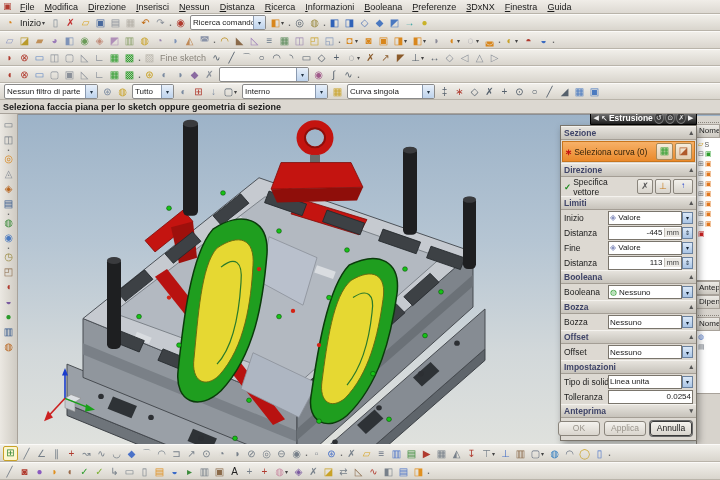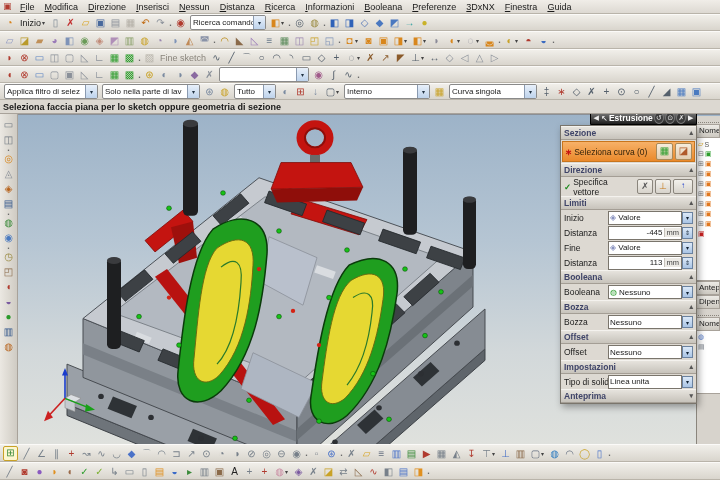--- a/index.html
+++ b/index.html
@@ -233,25 +233,21 @@
         <span class="v"></span>
         <span class="a">▾</span>
       </span>
       <span class="icon" style="color: rgb(160, 90, 138);">◉</span>
       <span class="icon" style="color: rgb(85, 96, 108);">∫</span>
       <span class="icon" style="color: rgb(85, 96, 108);">∿</span>
       <span class="sep">.</span>
     </div>
   <div class="tbar selbar">
       <span class="dd" style="width: 92px;">
-        <span class="v">Applica filtro di selez</span>
-        <span class="a">▾</span>
-      </span>
-      <span class="dd" style="width: 96px;">
-        <span class="v">Solo nella parte di lav</span>
+        <span class="v">Nessun filtro di parte</span>
         <span class="a">▾</span>
       </span>
       <span class="icon" style="color: rgb(122, 138, 160);">⊛</span>
       <span class="icon" style="color: rgb(201, 162, 39);">◍</span>
       <span class="dd" style="width: 40px;">
         <span class="v">Tutto</span>
         <span class="a">▾</span>
       </span>
       <span class="icon" style="color: rgb(122, 138, 160);">◐</span>
       <span class="icon" style="color: rgb(176, 58, 46);">⊞</span>
@@ -619,23 +615,34 @@
           <span>Impostazioni</span>
           <span class="ch">▴</span>
         </div>
         <div class="frow">
           <span class="lbl">Tipo di solido</span>
           <span class="fld">
             <span class="fv">Linea unita</span>
           </span>
           <span class="fbtn">▾</span>
         </div>
+        <div class="frow">
+          <span class="lbl">Tolleranza</span>
+          <span class="fld" style="width:83px;">
+            <span class="fv num">0.0254</span>
+          </span>
+        </div>
         <div class="sechdr">
           <span>Anteprima</span>
           <span class="ch">▾</span>
+        </div>
+        <div class="btnrow">
+          <span class="pbtn dis">OK</span>
+          <span class="pbtn dis">Applica</span>
+          <span class="pbtn def">Annulla</span>
         </div>
       </div>
     </div>
   </div>
 
   <div class="tbar b1">
       <span class="icon pressed" style="color: rgb(58, 138, 58);">⊞</span>
       <span class="icon" style="color: rgb(119, 128, 138);">╱</span>
       <span class="icon" style="color: rgb(119, 128, 138);">∠</span>
       <span class="icon" style="color: rgb(119, 128, 138);">∥</span>

